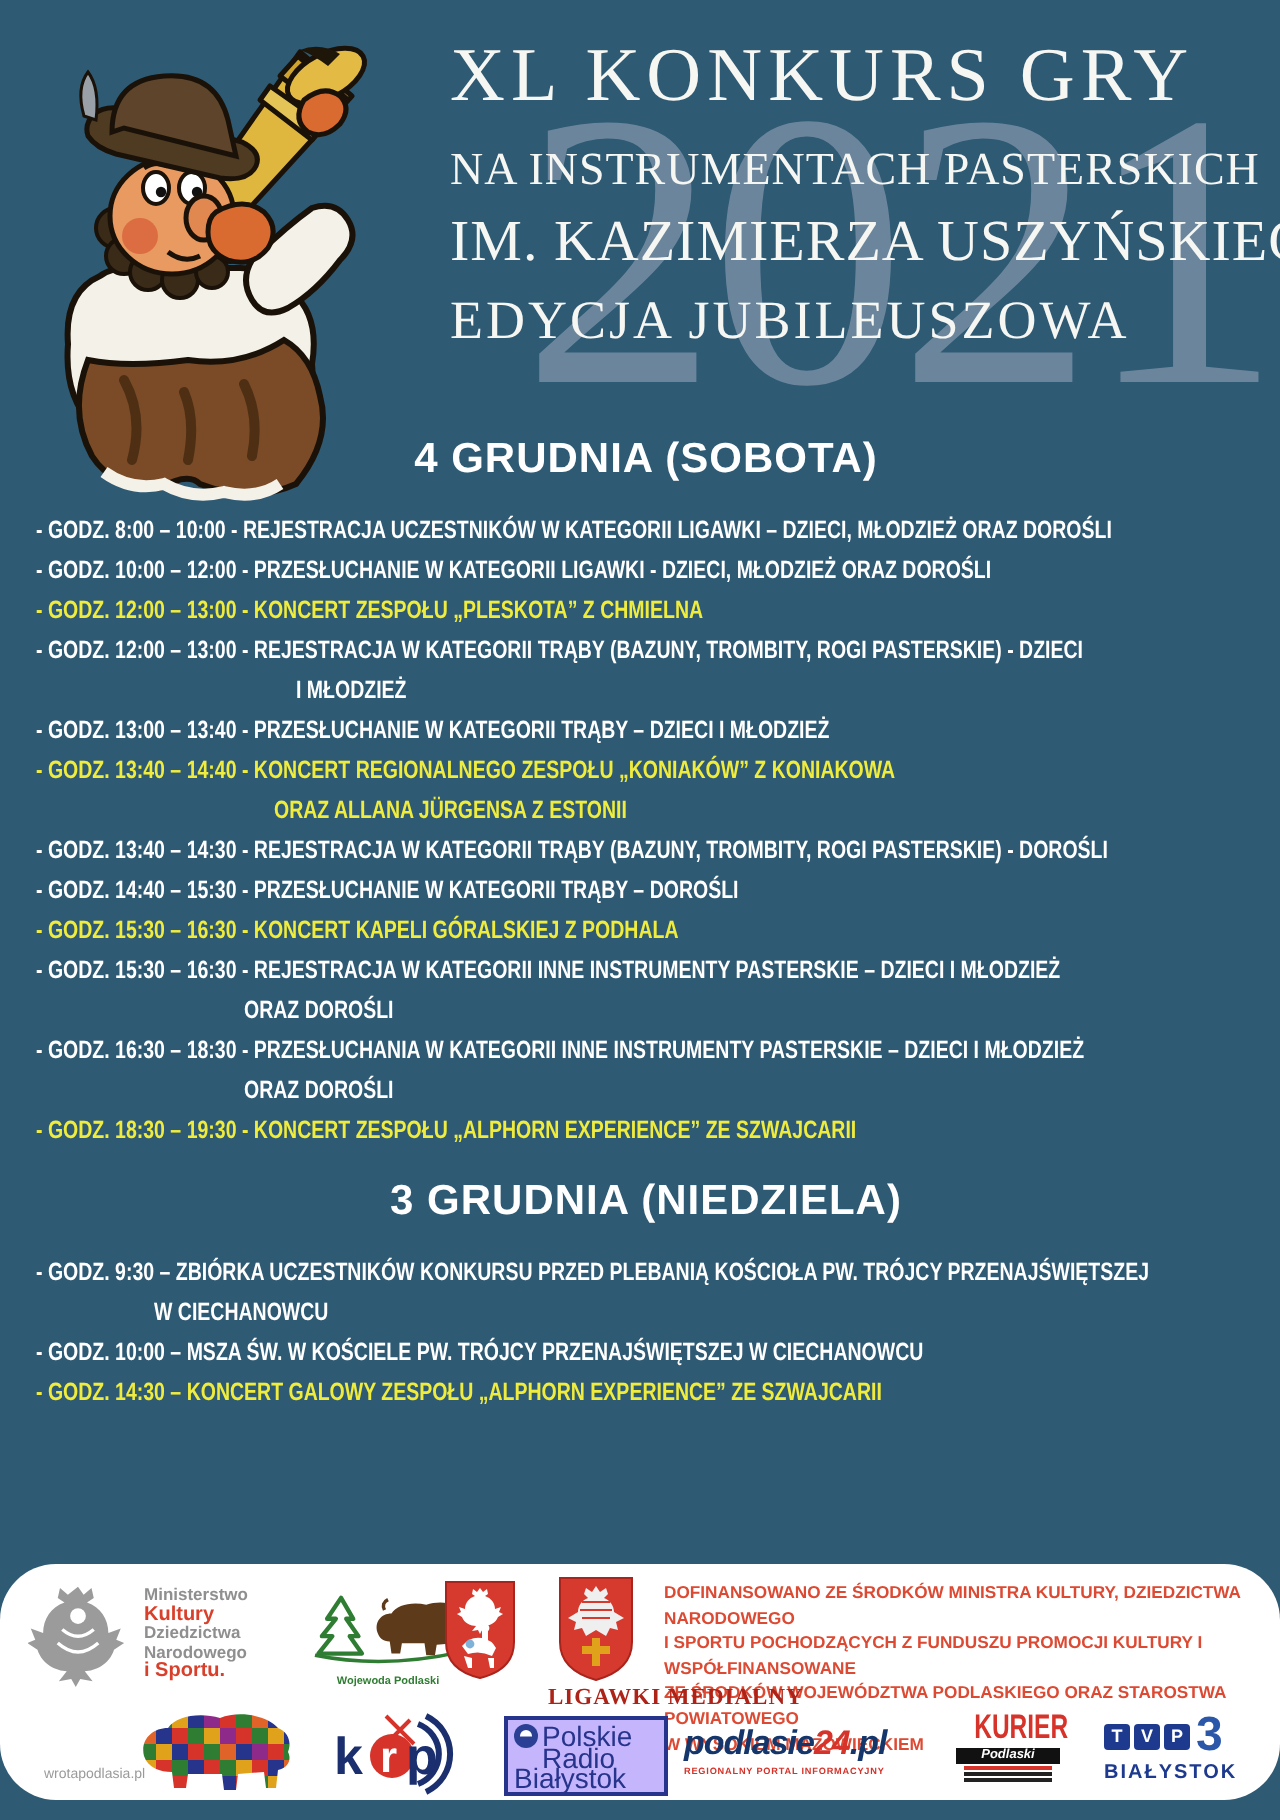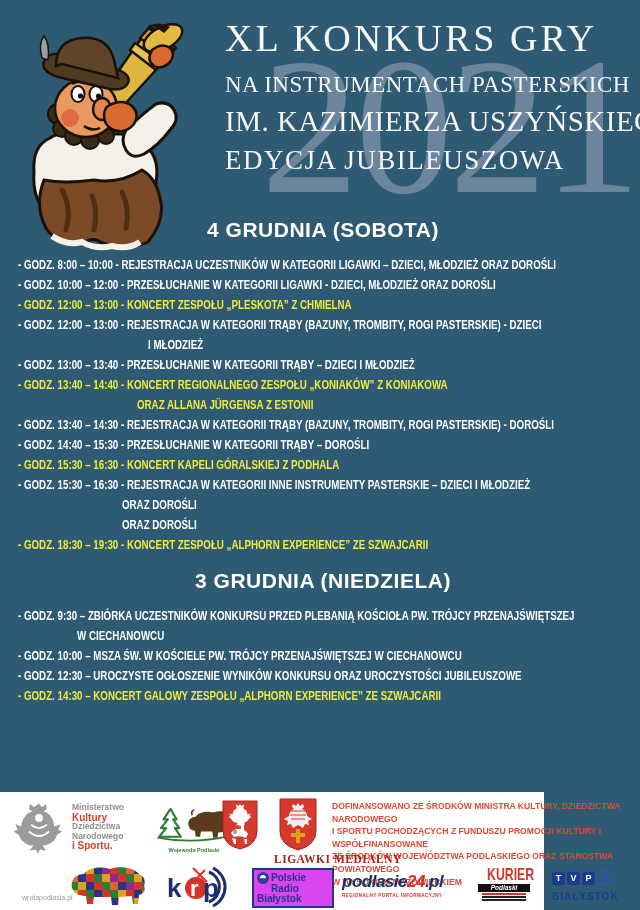--- a/index.html
+++ b/index.html
@@ -21,37 +21,37 @@
   .day-heading{text-align:center;font-size:21px;font-weight:700;color:#fff;
      letter-spacing:.5px;margin:0 0 17px 0;}
   .day2 .day-heading{margin-top:17px;}
   .item{font-size:12.5px;font-weight:700;line-height:13px;margin-bottom:7px;color:#ffffff;}
   .item.hl{color:#f0ec3d;}
   .t{display:inline-block;transform:scaleX(.78);transform-origin:0 50%;white-space:nowrap;}
   .ln.cont{margin-top:7px;}
   .ind-a{padding-left:130px;} .ind-b{padding-left:119px;}
   .ind-c{padding-left:104px;} .ind-d{padding-left:59px;}
   
-  .footer{position:absolute;left:0;bottom:0;width:544px;height:118px;background:#ffffff;z-index:4;}
+  .footer{position:absolute;left:0;bottom:10px;width:640px;height:118px;background:#ffffff;z-index:4;border-radius:28px;}
   .ministry{position:absolute;left:14px;top:8px;display:flex;align-items:center;gap:8px;}
   .min-text{font-size:8.5px;font-weight:700;line-height:9.5px;color:#8f8f8f;}
   .min-red{color:#d9402c;}
   .voivode{position:absolute;left:148px;top:10px;width:92px;text-align:center;}
   .voivode-caption{font-size:5.5px;color:#2f7d32;font-weight:700;margin-top:1px;}
   .coa1{position:absolute;left:221px;top:7px;}
   .coa2{position:absolute;left:278px;top:5px;}
   .funding{position:absolute;left:332px;top:8px;width:302px;color:#dd4a33;
      font-size:8.6px;font-weight:700;line-height:12.6px;}
   .patronat{position:absolute;left:274px;top:61px;color:#ae2318;
      font-family:"Liberation Serif",serif;font-size:11.5px;font-weight:700;letter-spacing:.5px;}
   .media{position:absolute;left:0;top:74px;width:640px;height:44px;}
   .wrota{position:absolute;left:22px;top:0;}
   .krp{position:absolute;left:163px;top:0;}
-  .prb{position:absolute;left:252px;top:2px;width:72px;border:2px solid #27348b;background:#d946ef;
-       padding:2px 3px;color:#27348b;font-weight:700;font-size:10px;line-height:10px;}
+  .prb{position:absolute;left:252px;top:2px;width:72px;border:2px solid #27348b;background:#c4b5fd;
+       padding:2px 3px;color:#27348b;font-weight:400;font-size:14px;line-height:10px;}
   .prb-row{display:flex;align-items:center;gap:2px;}
   .prb-swirl{width:12px;height:12px;border-radius:50%;background:#2b3f94;position:relative;flex:0 0 12px;}
   .prb-swirl:after{content:"";position:absolute;left:3px;top:3px;width:6px;height:6px;
        border-radius:50%;background:#fff;clip-path:polygon(0 0,100% 0,100% 55%,0 55%);}
   .p24{position:absolute;left:342px;top:6px;font-style:italic;font-weight:700;}
   .p24-main{font-size:17px;letter-spacing:-.5px;color:#14366b;white-space:nowrap;}
   .p24-red{color:#d6332a;}
   .p24-tag{font-size:4.6px;color:#d6332a;letter-spacing:.4px;margin-top:1px;font-style:normal;}
   .kurier{position:absolute;left:478px;top:0;width:52px;text-align:center;}
   .kurier-top{font-size:17px;font-weight:700;color:#d6332a;line-height:15px;
@@ -153,34 +153,34 @@
         <div class="ln cont ind-b"><span class="t">ORAZ ALLANA JÜRGENSA Z ESTONII</span></div>
       </div>
       <div class="item"><span class="t">- GODZ. 13:40 – 14:30 - REJESTRACJA W KATEGORII TRĄBY (BAZUNY, TROMBITY, ROGI PASTERSKIE) - DOROŚLI</span></div>
       <div class="item"><span class="t">- GODZ. 14:40 – 15:30 - PRZESŁUCHANIE W KATEGORII TRĄBY – DOROŚLI</span></div>
       <div class="item hl"><span class="t">- GODZ. 15:30 – 16:30 - KONCERT KAPELI GÓRALSKIEJ Z PODHALA</span></div>
       <div class="item">
         <div class="ln"><span class="t">- GODZ. 15:30 – 16:30 - REJESTRACJA W KATEGORII INNE INSTRUMENTY PASTERSKIE – DZIECI I MŁODZIEŻ</span></div>
         <div class="ln cont ind-c"><span class="t">ORAZ DOROŚLI</span></div>
       </div>
       <div class="item">
+        <div class="ln"><span class="t">- GODZ. 16:30 – 18:30 - PRZESŁUCHANIA W KATEGORII INNE INSTRUMENTY PASTERSKIE – DZIECI I MŁODZIEŻ</span></div>
         <div class="ln cont ind-c"><span class="t">ORAZ DOROŚLI</span></div>
       </div>
       <div class="item hl"><span class="t">- GODZ. 18:30 – 19:30 - KONCERT ZESPOŁU „ALPHORN EXPERIENCE” ZE SZWAJCARII</span></div>
     </div>
 
     <div class="day2">
       <div class="day-heading">3 GRUDNIA (NIEDZIELA)</div>
 
       <div class="item">
         <div class="ln"><span class="t">- GODZ. 9:30 – ZBIÓRKA UCZESTNIKÓW KONKURSU PRZED PLEBANIĄ KOŚCIOŁA PW. TRÓJCY PRZENAJŚWIĘTSZEJ</span></div>
         <div class="ln cont ind-d"><span class="t">W CIECHANOWCU</span></div>
       </div>
       <div class="item"><span class="t">- GODZ. 10:00 – MSZA ŚW. W KOŚCIELE PW. TRÓJCY PRZENAJŚWIĘTSZEJ W CIECHANOWCU</span></div>
-      <div class="item"><span class="t">- GODZ. 12:30 – UROCZYSTE OGŁOSZENIE WYNIKÓW KONKURSU ORAZ UROCZYSTOŚCI JUBILEUSZOWE</span></div>
       <div class="item hl"><span class="t">- GODZ. 14:30 – KONCERT GALOWY ZESPOŁU „ALPHORN EXPERIENCE” ZE SZWAJCARII</span></div>
     </div>
   </div>
 
   <div class="footer">
 
     <div class="ministry">
       <svg width="50" height="54" viewBox="0 0 44 48">
         <path fill="#9b9b9b" d="M22,3 l2.5,3.5 3.5,-3 1,4.5 -3,2 c6,2 9.5,7.5 9.5,13.5 l5.5,-2 -2,5 3.5,1.5 -4.5,3 c-2,6.5 -8.5,9.5 -13,9.5 l3.5,4.5 -5.5,-1 -2,3.5 -2,-3.5 -5.5,1 3.5,-4.5 c-4.5,0 -11,-3 -13,-9.5 l-4.5,-3 3.5,-1.5 -2,-5 5.5,2 c0,-6 3.5,-11.5 9.5,-13.5 l-3,-2 1,-4.5 3.5,3 z"></path>
         <circle cx="22" cy="16" r="3.5" fill="#fff"></circle>

